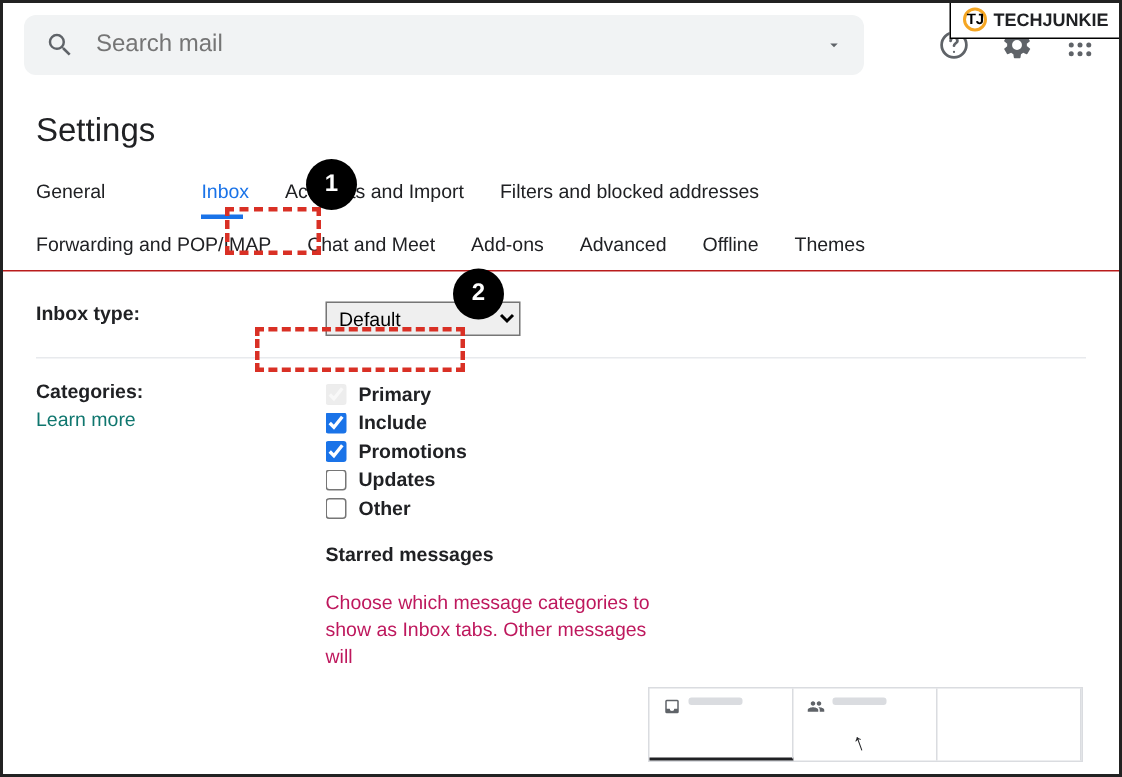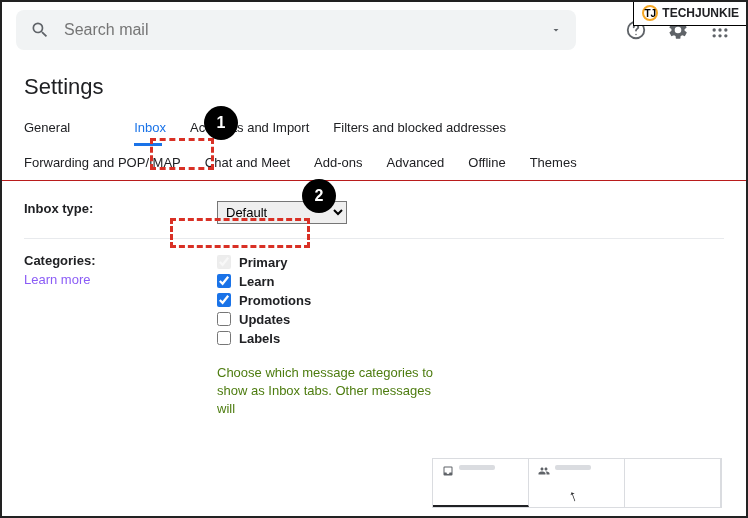--- a/index.html
+++ b/index.html
@@ -23,27 +23,27 @@
 .highlight-2 { top: 216px; left: 168px; width: 140px; height: 30px; }
 .callout { width: 34px; height: 34px; border-radius: 50%; background: #000; color: #fff; font-weight: bold; font-size: 16px; display: flex; align-items: center; justify-content: center; position: absolute; z-index: 60; }
 .callout-1 { top: 104px; left: 202px; }
 .callout-2 { top: 177px; left: 300px; }
 .settings-body { padding: 12px 22px; }
 .row { display: flex; align-items: flex-start; padding: 8px 0; }
 .row-label { width: 145px; font-weight: bold; font-size: 13px; }
 .row-content { flex: 1; padding-left: 48px; }
 .inbox-select { width: 130px; font-size: 13px; padding: 2px 4px; border: 1px solid #767676; background: #efefef; }
 .divider { border-bottom: 1px solid #e8eaed; margin: 6px 0; }
-.learn-more { color: #8b5cf6; text-decoration: none; font-size: 13px; display: block; margin-top: 4px; cursor: pointer; font-weight: normal; }
-.cat-item { display: flex; align-items: flex-start; gap: 8px; padding: 2px 0; font-size: 13px; }
+.learn-more { color: #0f766e; text-decoration: none; font-size: 13px; display: block; margin-top: 4px; cursor: pointer; font-weight: normal; }
+.cat-item { display: flex; align-items: flex-end; gap: 8px; padding: 2px 0; font-size: 13px; }
 .cat-item label { font-weight: bold; }
 .cat-item input[type="checkbox"] { width: 14px; height: 14px; accent-color: #1a73e8; }
 .cat-item.disabled input { opacity: 0.4; }
 .starred-heading { font-weight: bold; margin-top: 14px; margin-bottom: 4px; }
-.desc { font-size: 13px; color: #4d7c0f; margin-top: 16px; max-width: 220px; line-height: 1.4; }
+.desc { font-size: 13px; color: #be185d; margin-top: 16px; max-width: 220px; line-height: 1.4; }
 .preview { position: absolute; right: 24px; bottom: 8px; width: 290px; height: 50px; border: 1px solid #dadce0; display: flex; }
 .preview-tab { flex: 1; border-right: 1px solid #dadce0; padding: 6px 8px; display: flex; align-items: flex-start; gap: 6px; position: relative; }
 .preview-tab.active { border-bottom: 2px solid #202124; }
 .preview-tab .pt-icon { width: 12px; height: 10px; }
 .preview-tab .pt-bar { width: 36px; height: 5px; background: #dadce0; border-radius: 2px; }
 .preview-arrow { position: absolute; bottom: 2px; left: 40px; font-size: 16px; transform: rotate(-20deg); }
 svg { display: block; }
 </style>
 </head>
 <body>
@@ -132,35 +132,36 @@
       <span>Categories:</span>
       <a class="learn-more">Learn more</a>
     </div>
     <div class="row-content">
       <div class="cat-item disabled">
         <input type="checkbox" checked="" disabled="" style="">
         <label>Primary</label>
       </div>
       <div class="cat-item">
         <input type="checkbox" checked="" style="">
-        <label>Learn</label>
+        <label>Include</label>
       </div>
       <div class="cat-item">
         <input type="checkbox" checked="" style="">
         <label>Promotions</label>
       </div>
       <div class="cat-item">
         <input type="checkbox" style="">
         <label>Updates</label>
       </div>
       <div class="cat-item">
         <input type="checkbox" style="">
-        <label>Labels</label>
+        <label>Other</label>
       </div>
 
+      <div class="starred-heading">Starred messages</div>
 
       <div class="desc">Choose which message categories to show as Inbox tabs. Other messages will</div>
     </div>
   </div>
 </div>
 
 <div class="preview">
   <div class="preview-tab active">
     <span class="pt-icon">
       <svg width="14" height="12" viewBox="0 0 24 24" fill="#5f6368">

